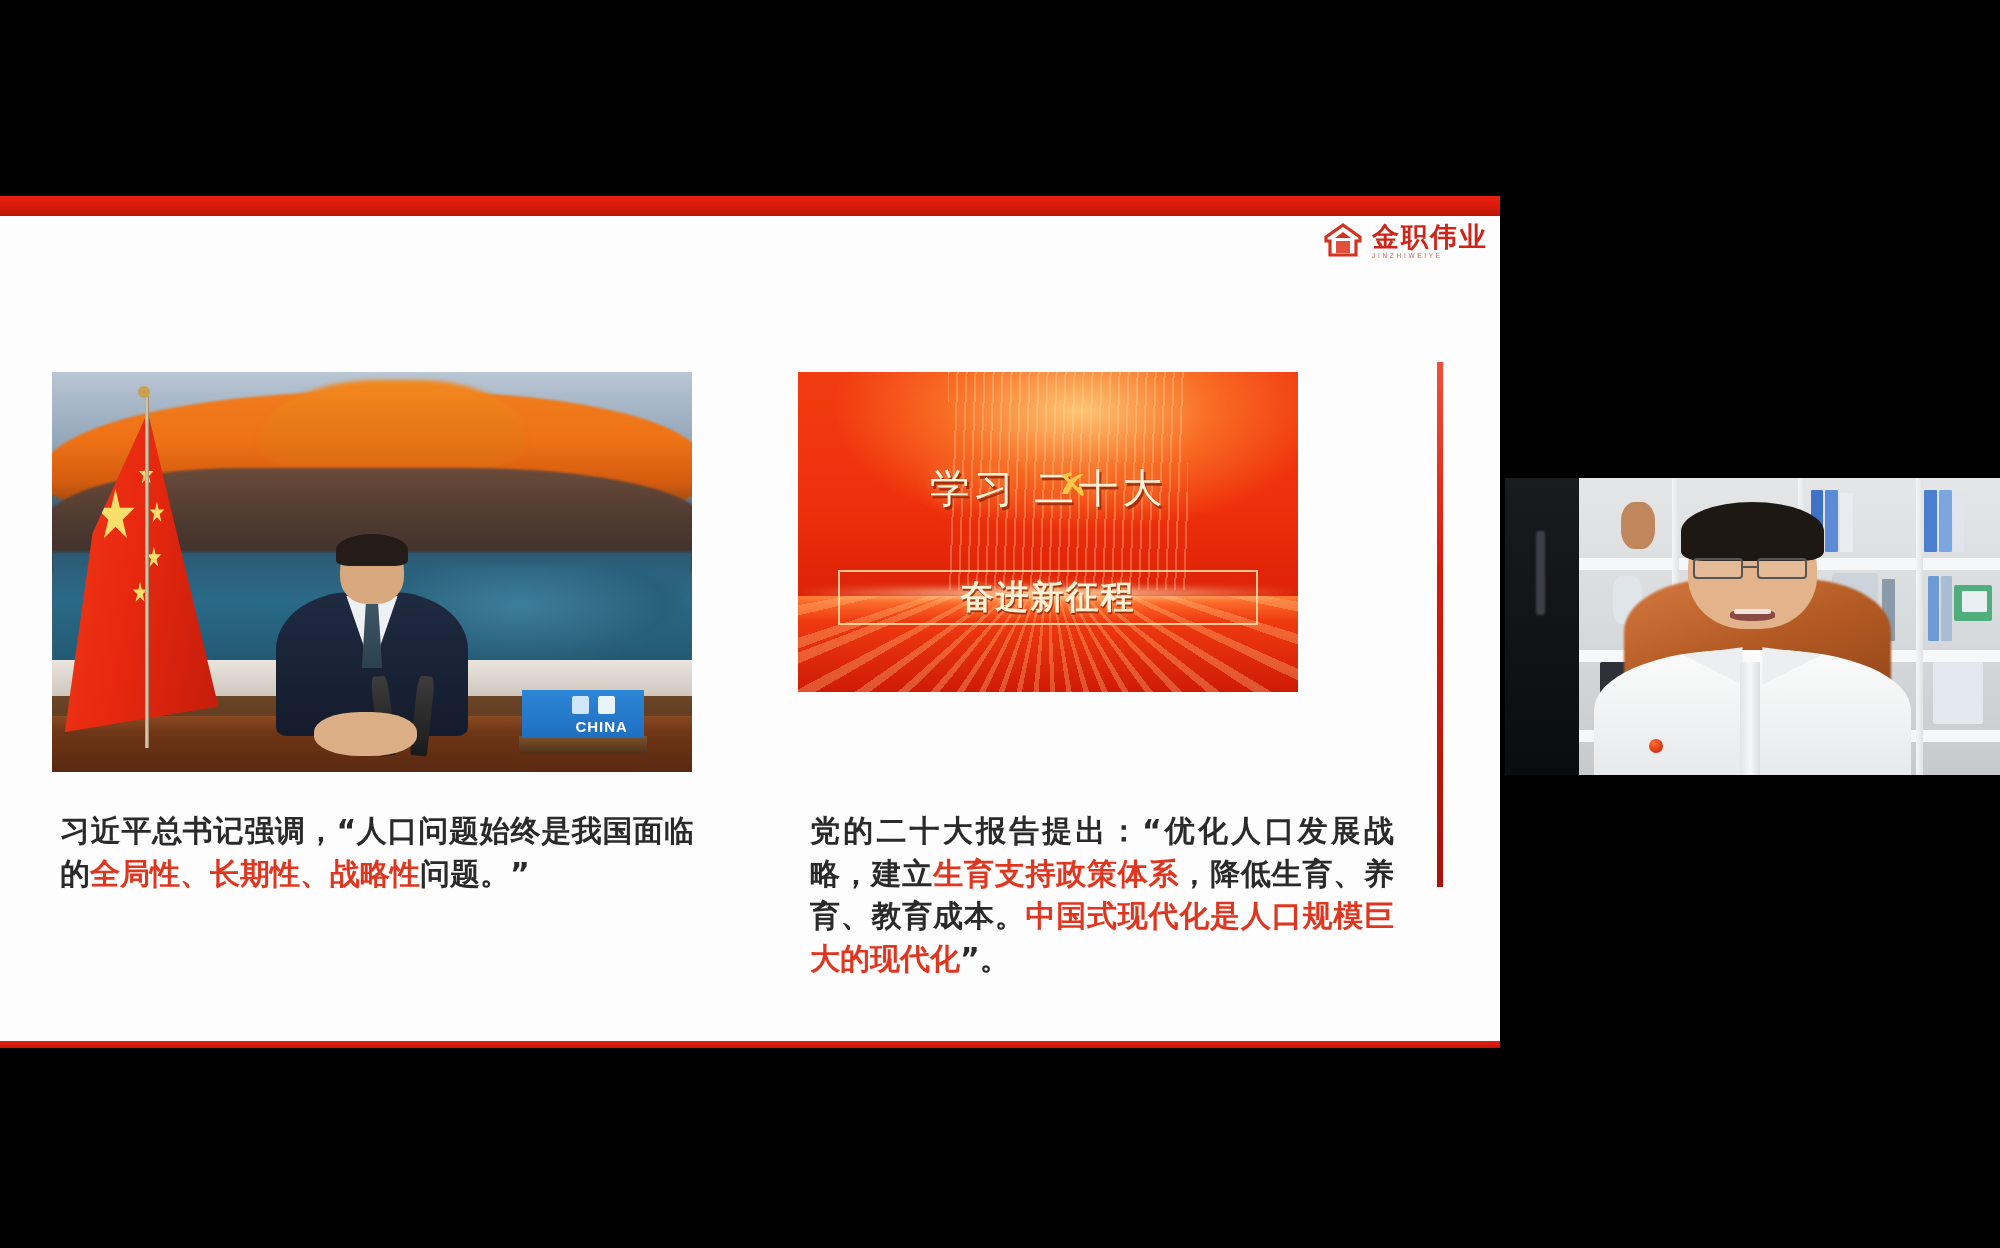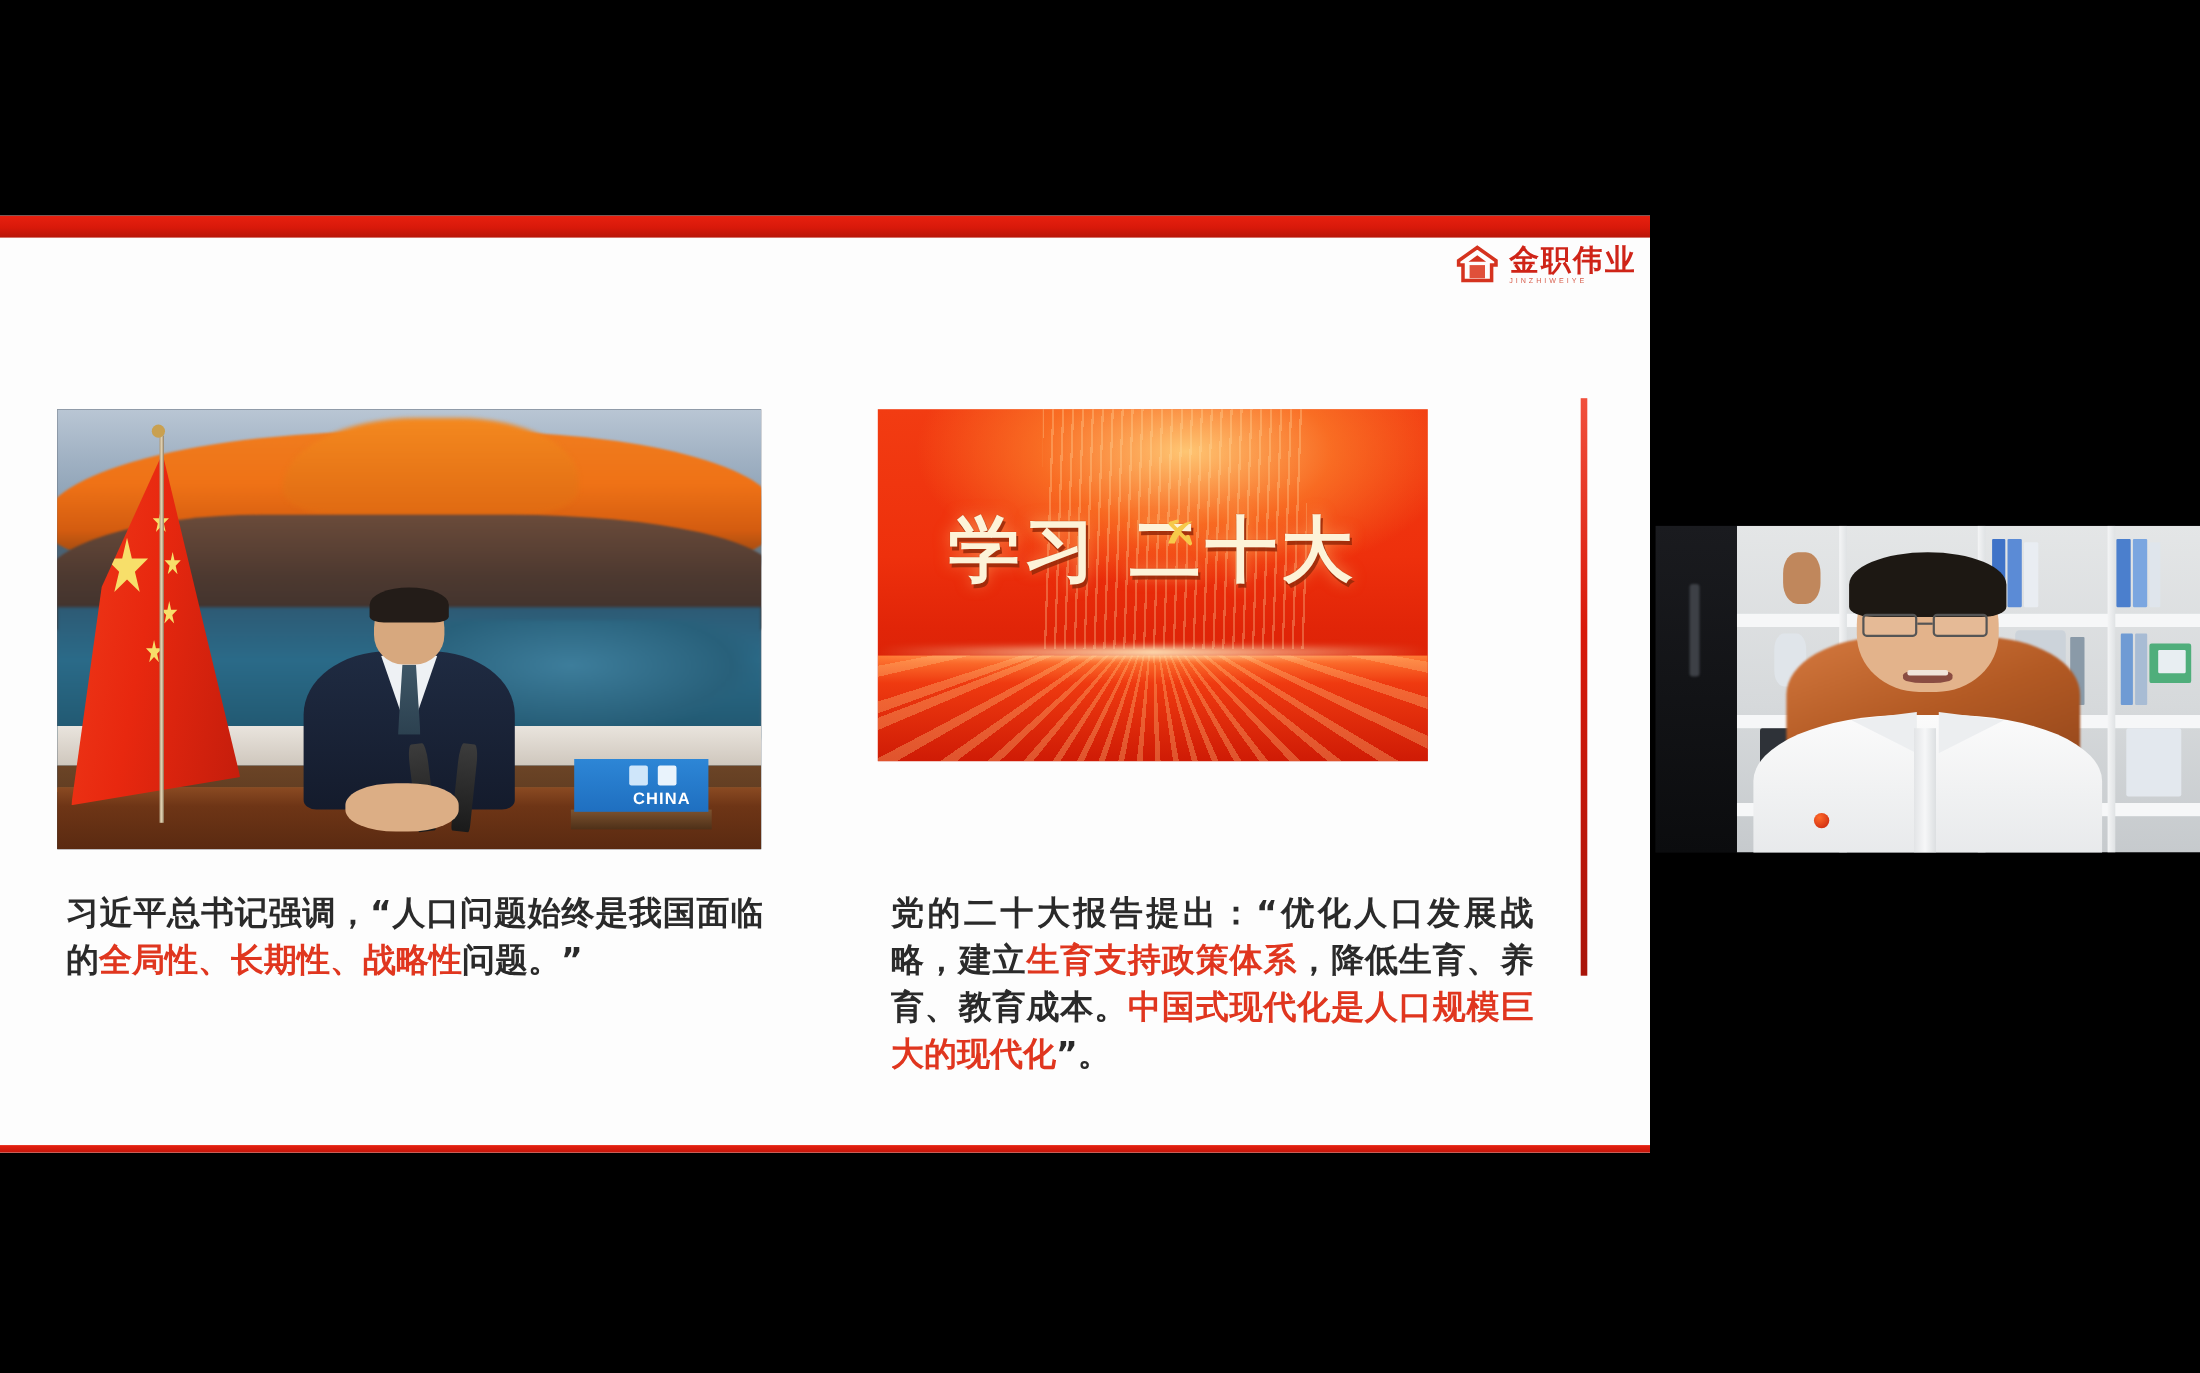--- a/index.html
+++ b/index.html
@@ -117,21 +117,21 @@
     filter:blur(.6px); }
   .br-floor { position:absolute; left:0; bottom:0; width:100%; height:30%;
     background:linear-gradient(180deg,#ff7a33 0%,#ef3a10 26%,#cf1b05 100%); }
   .br-floor::before { content:""; position:absolute; left:0; top:0; width:100%; height:100%;
     background:repeating-conic-gradient(from 250deg at 50% -40%, rgba(255,190,120,.35) 0deg 2.2deg, rgba(255,255,255,0) 2.2deg 7deg); }
   .br-glowline { position:absolute; left:0; bottom:29.5%; width:100%; height:10px;
     background:linear-gradient(90deg,rgba(255,200,120,0),rgba(255,235,190,.95),rgba(255,200,120,0));
     filter:blur(3px); }
   .br-title { position:absolute; left:0; top:30%; width:100%; text-align:center;
     font-family:"DejaVu Sans","Liberation Sans",sans-serif;
-    font-size:65px; font-weight:bold; color:#fdf3d8; letter-spacing:4px;
+    font-size:40px; font-weight:normal; color:#fdf3d8; letter-spacing:4px;
     text-shadow:0 0 1px #a8320a, 2px 3px 0 rgba(150,40,8,.85), 0 0 14px rgba(255,200,120,.6);
     line-height:1; white-space:nowrap; }
   .br-emblem { position:absolute; left:51.5%; top:30%; width:34px; height:34px; }
   .br-sub { position:absolute; left:8%; bottom:21%; width:84%; display:flex; }
   .br-box { flex:1; border:2px solid rgba(255,226,170,.85); padding:3px 4px;
     text-align:center; font-family:"DejaVu Sans","Liberation Sans",sans-serif;
     font-size:33px; font-weight:bold; color:#fdf2d6; letter-spacing:2px;
     text-shadow:1px 2px 0 rgba(150,40,8,.85), 0 0 9px rgba(255,190,110,.55); white-space:nowrap; }
   .br-box + .br-box { border-left:none; }
 
@@ -263,20 +263,21 @@
       <div class="br-floor"></div>
       <div class="br-glowline"></div>
       <div class="br-title">学习 二十大</div>
       <span class="br-emblem">
         <svg width="34" height="34" viewBox="0 0 34 34">
           <path d="M6 26 C10 12 20 6 28 6 C22 10 16 16 12 26 Z" fill="#f6c94a"></path>
           <path d="M8 8 L26 26 M8 8 L14 6 M26 26 L24 20" stroke="#f6c94a" stroke-width="3.4" fill="none" stroke-linecap="round"></path>
         </svg>
       </span>
       <div class="br-sub">
+        <span class="br-box">奋进新征程</span>
       </div>
     </div>
 
     <div id="caption-left" class="caption">
       <span>习近平总书记强调，“人口问题始终是我国面临的</span><span class="hl">全局性、长期性、战略性</span><span>问题。”</span>
     </div>
 
     <div id="caption-right" class="caption">
       <span>党的二十大报告提出：“优化人口发展战略，建立</span><span class="hl">生育支持政策体系</span><span>，降低生育、养育、教育成本。</span><span class="hl">中国式现代化是人口规模巨大的现代化</span><span>”。</span>
     </div>

